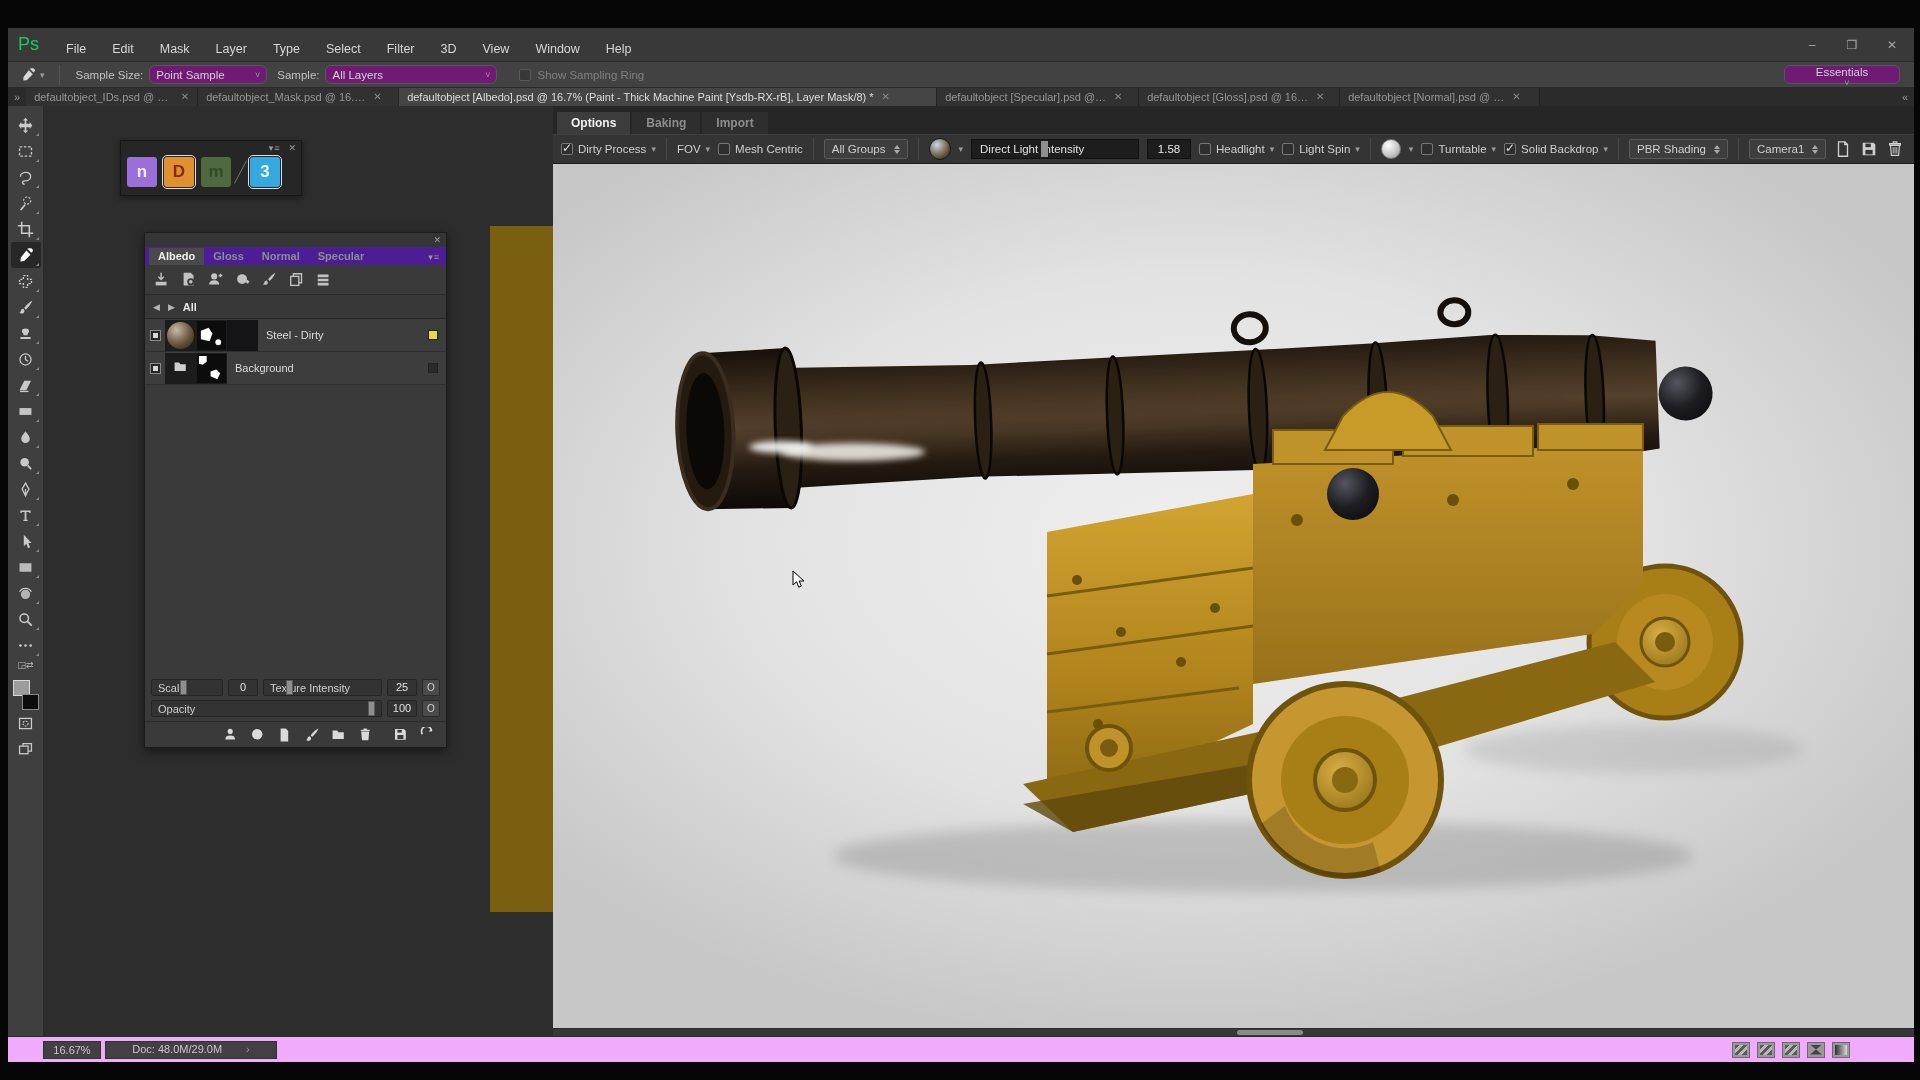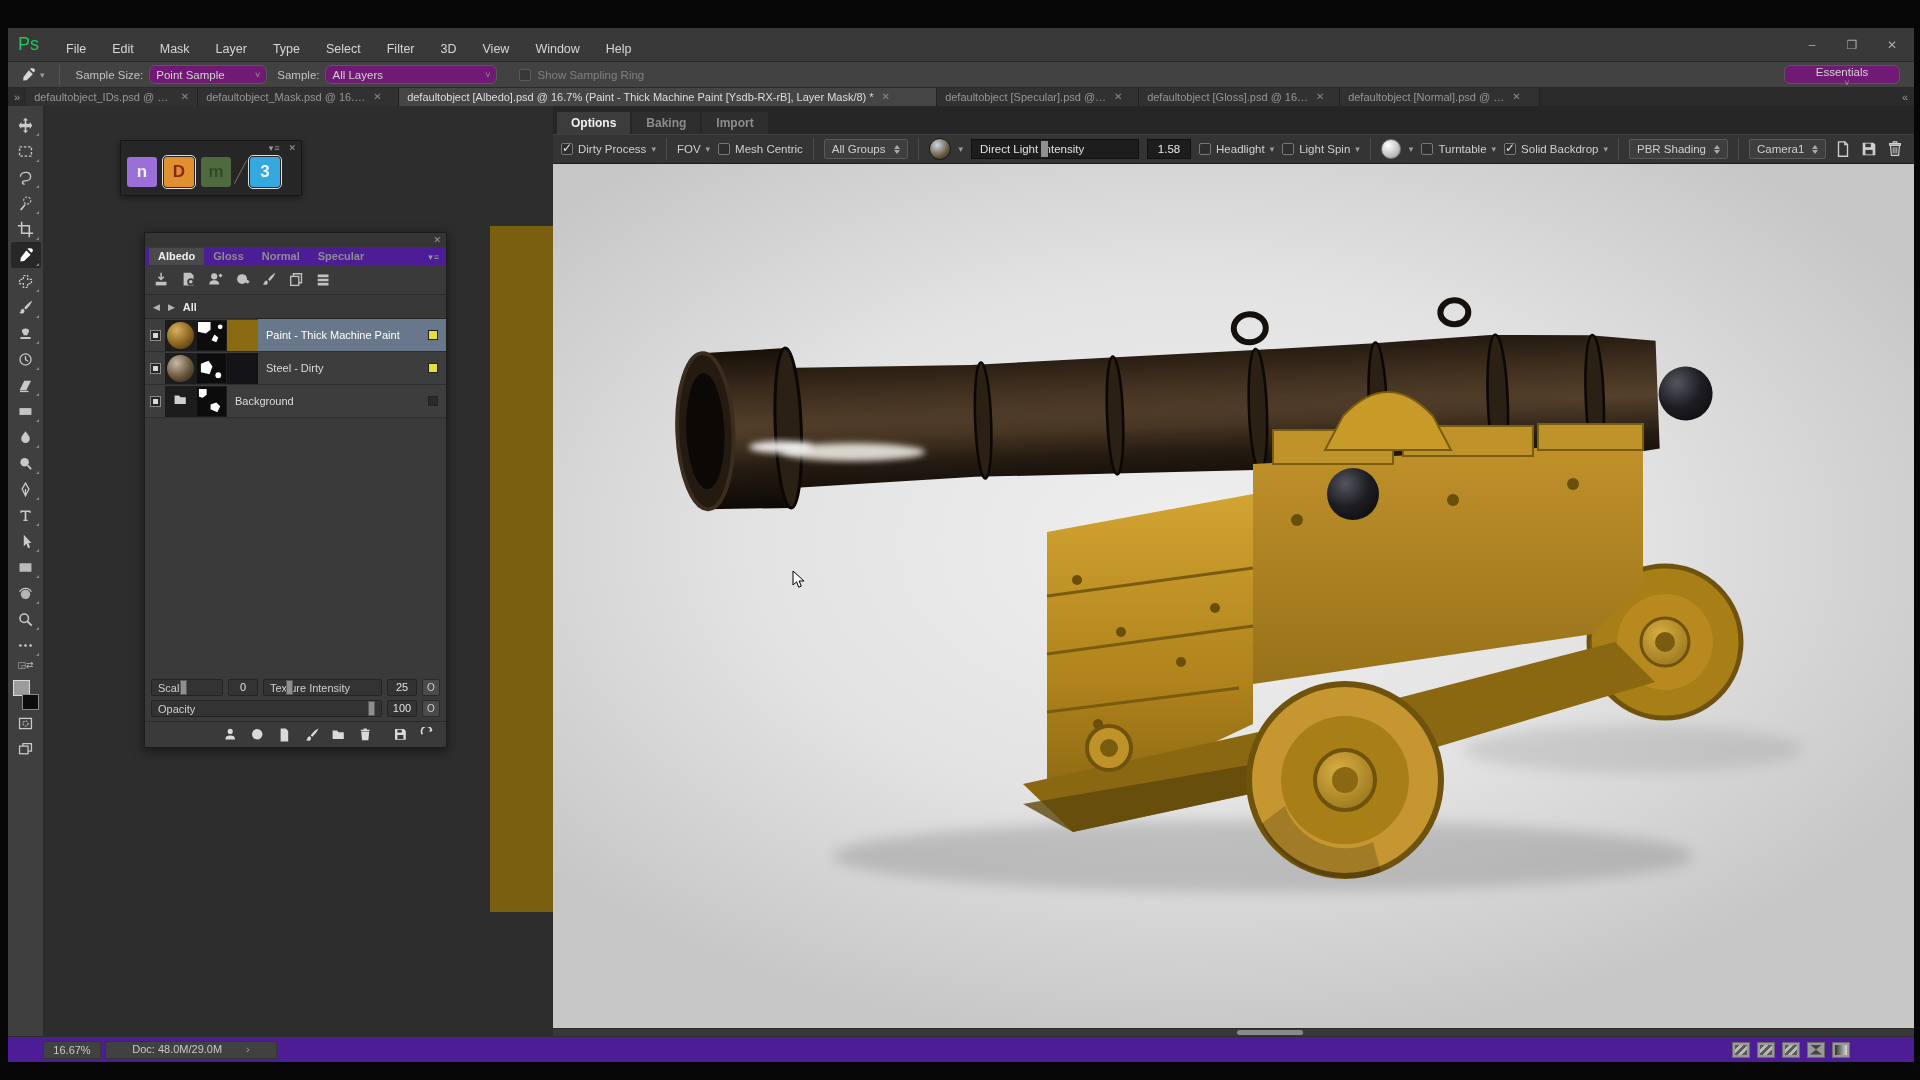--- a/index.html
+++ b/index.html
@@ -149,21 +149,21 @@
   .vicon svg { width:100%; height:100%; }
 
   .viewport { position:relative; flex:1; overflow:hidden;
     background:radial-gradient(ellipse 62% 58% at 47% 44%, var(--viewport-bg-center) 0%, #e3e3e3 52%, var(--viewport-bg-edge) 100%); }
   .viewport svg.scene { position:absolute; inset:0; width:100%; height:100%; }
   .vp-cursor { position:absolute; left:239px; top:406px; width:13px; height:19px; }
   .vscroll { height:8px; background:#383838; position:relative; border-top:1px solid #2a2a2a; }
   .vscroll .thumb { position:absolute; left:684px; width:66px; top:1px; bottom:1px; background:#8a8a8a; border-radius:3px; }
 
   
-  .statusbar { position:absolute; left:0; bottom:0; width:100%; height:26px; background:#4c1d95;
+  .statusbar { position:absolute; left:0; bottom:0; width:100%; height:26px; background:#f0abfc;
     border-top:1px solid #2c2c2c; display:flex; align-items:center; font-size:11px; color:#c8c8c8; }
   .sb-zoom { margin-left:35px; width:58px; height:18px; background:#414141; border:1px solid #333;
     text-align:center; line-height:17px; }
   .sb-doc { margin-left:4px; width:172px; height:18px; background:#414141; border:1px solid #333;
     text-align:center; line-height:17px; display:flex; align-items:center; justify-content:center; gap:24px; }
   .sb-chevron { color:#9a9a9a; }
   .sb-icons { position:absolute; right:64px; display:flex; gap:7px; }
   .sb-ic { width:18px; height:16px; background:#9a9a9a; border:1px solid #6a6a6a; position:relative; overflow:hidden; }
   .sb-ic::after { content:""; position:absolute; inset:2px;
     background:repeating-linear-gradient(135deg,#5a5a5a 0 3px,#b8b8b8 3px 6px); }
@@ -475,41 +475,20 @@
               <span class="pi"><svg viewBox="0 0 20 20">
                   <path d="M3 4h12v3H3zM3 8.5h12v3H3zM3 13h12v3H3z" fill="currentColor"></path>
                 </svg></span>
             </div>
           <div class="group-nav">
             <span class="nav-arrow">◀</span>
             <span class="nav-arrow">▶</span>
             <span class="group-label">All</span>
           </div>
           <div class="layer-rows" id="layer-rows">
-  <div class="layer-row selected">
-    <div class="lr-gutter">
-                  <span class="lr-toggle"></span>
-                </div>
-    <div class="lr-thumb">
-      <span class="sphere gold"></span>
-                </div>
-    <div class="lr-thumb">
-                  <svg viewBox="0 0 30 30" width="29" height="29">
-                    <rect width="30" height="30" fill="#0c0c0c"></rect>
-                    <path d="M1 1h13v8l-5 4-8-2z" fill="#fff"></path>
-                    <path d="M18 14l4 3-2 5-5-2z" fill="#fff"></path>
-                    <circle cx="24" cy="6" r="2.5" fill="#fff"></circle>
-                  </svg>
-                </div>
-    <div class="lr-swatch" style="background:#8a6a10"></div>
-    <div class="lr-name-wrap">
-      <span class="lr-name">Paint - Thick Machine Paint</span>
-      <span class="lr-badge" style="background:#e6df3a"></span>
-    </div>
-  </div>
   <div class="layer-row">
     <div class="lr-gutter">
                   <span class="lr-toggle"></span>
                 </div>
     <div class="lr-thumb">
       <span class="sphere steel"></span>
                 </div>
     <div class="lr-thumb">
                   <svg viewBox="0 0 30 30" width="29" height="29">
                     <rect width="30" height="30" fill="#0c0c0c"></rect>

